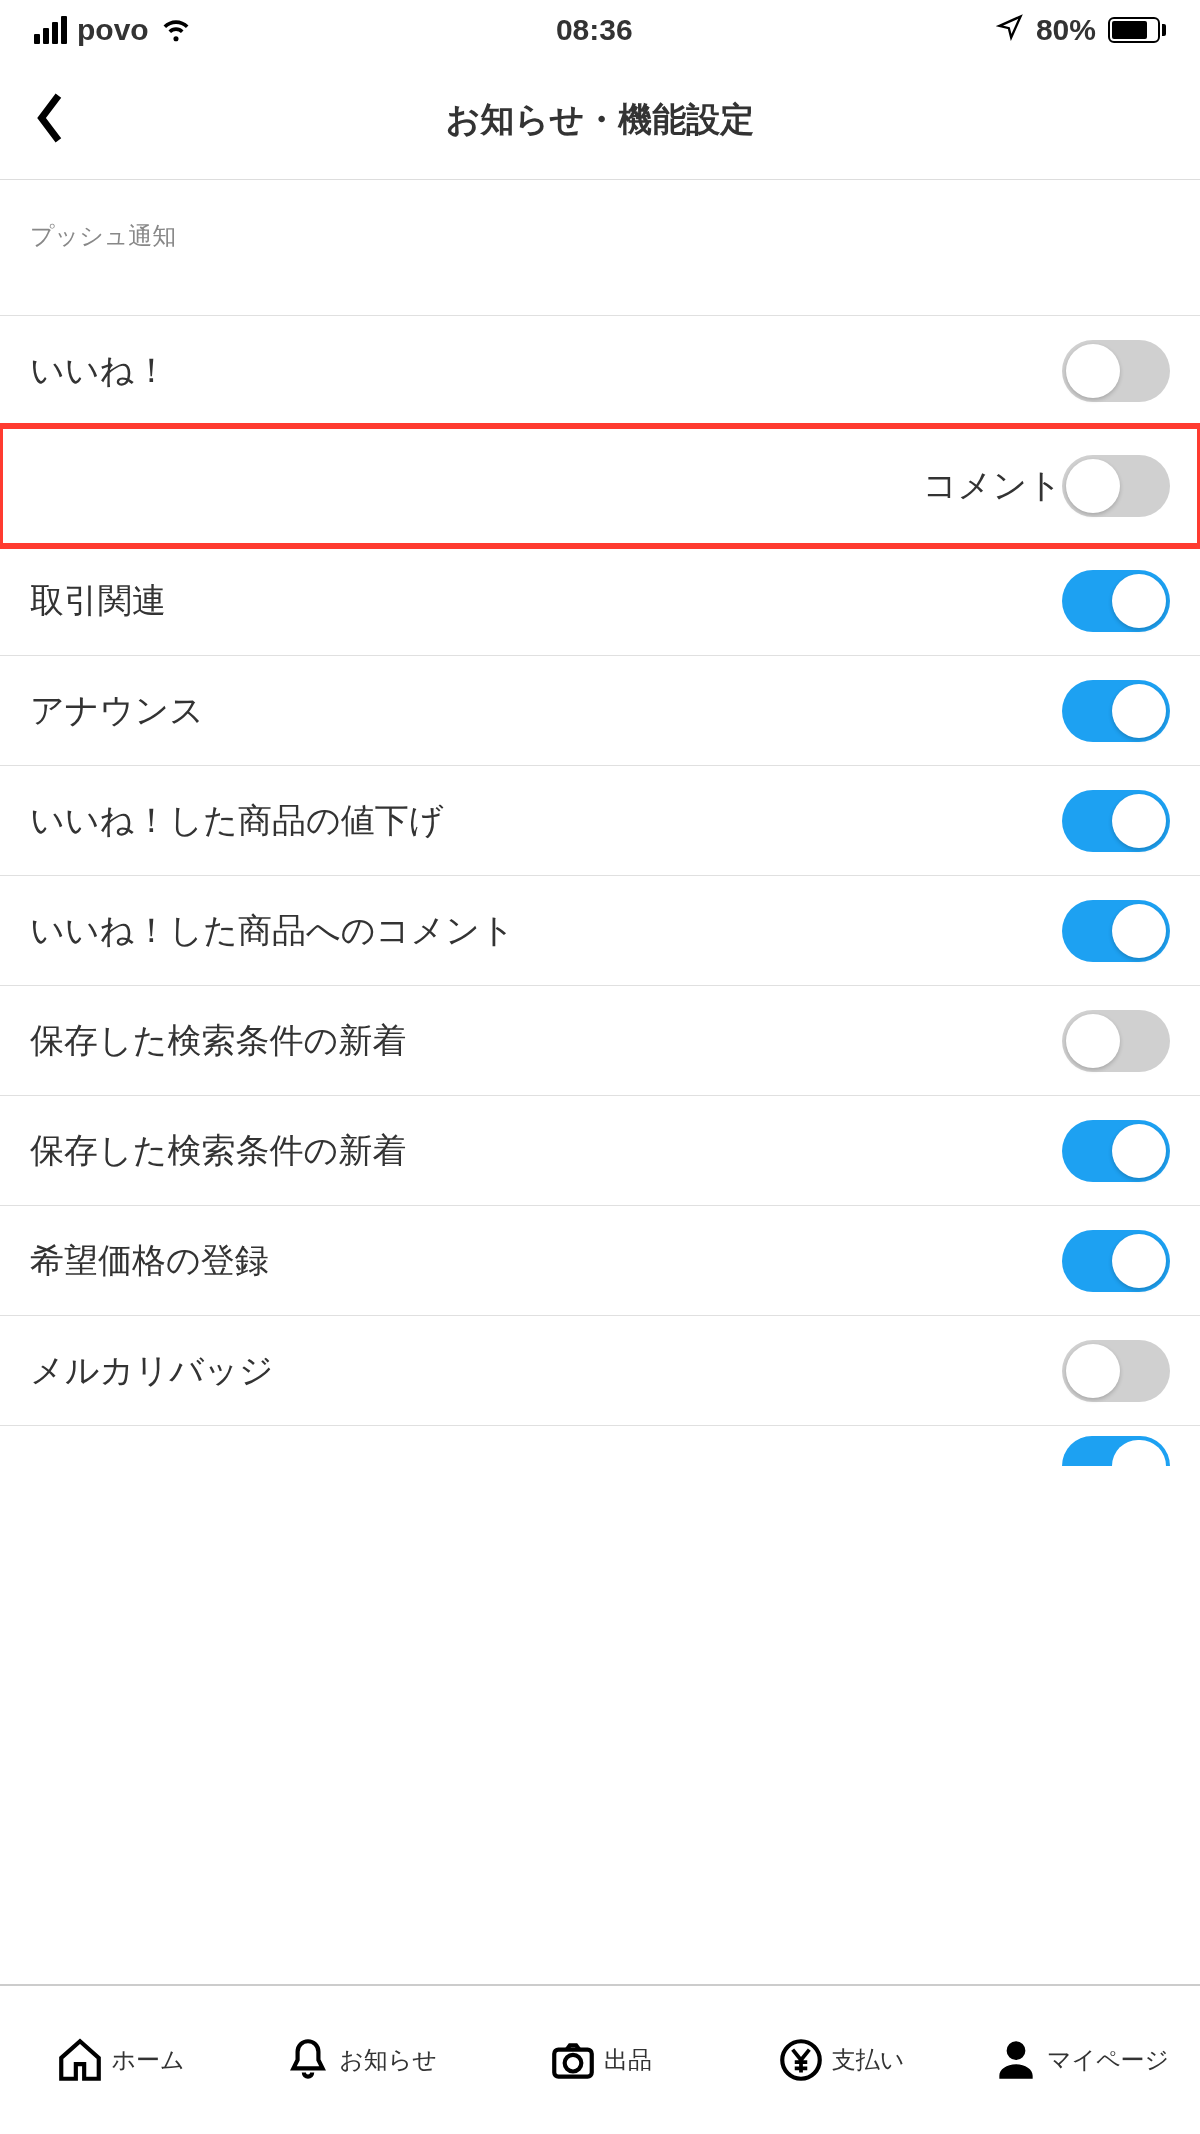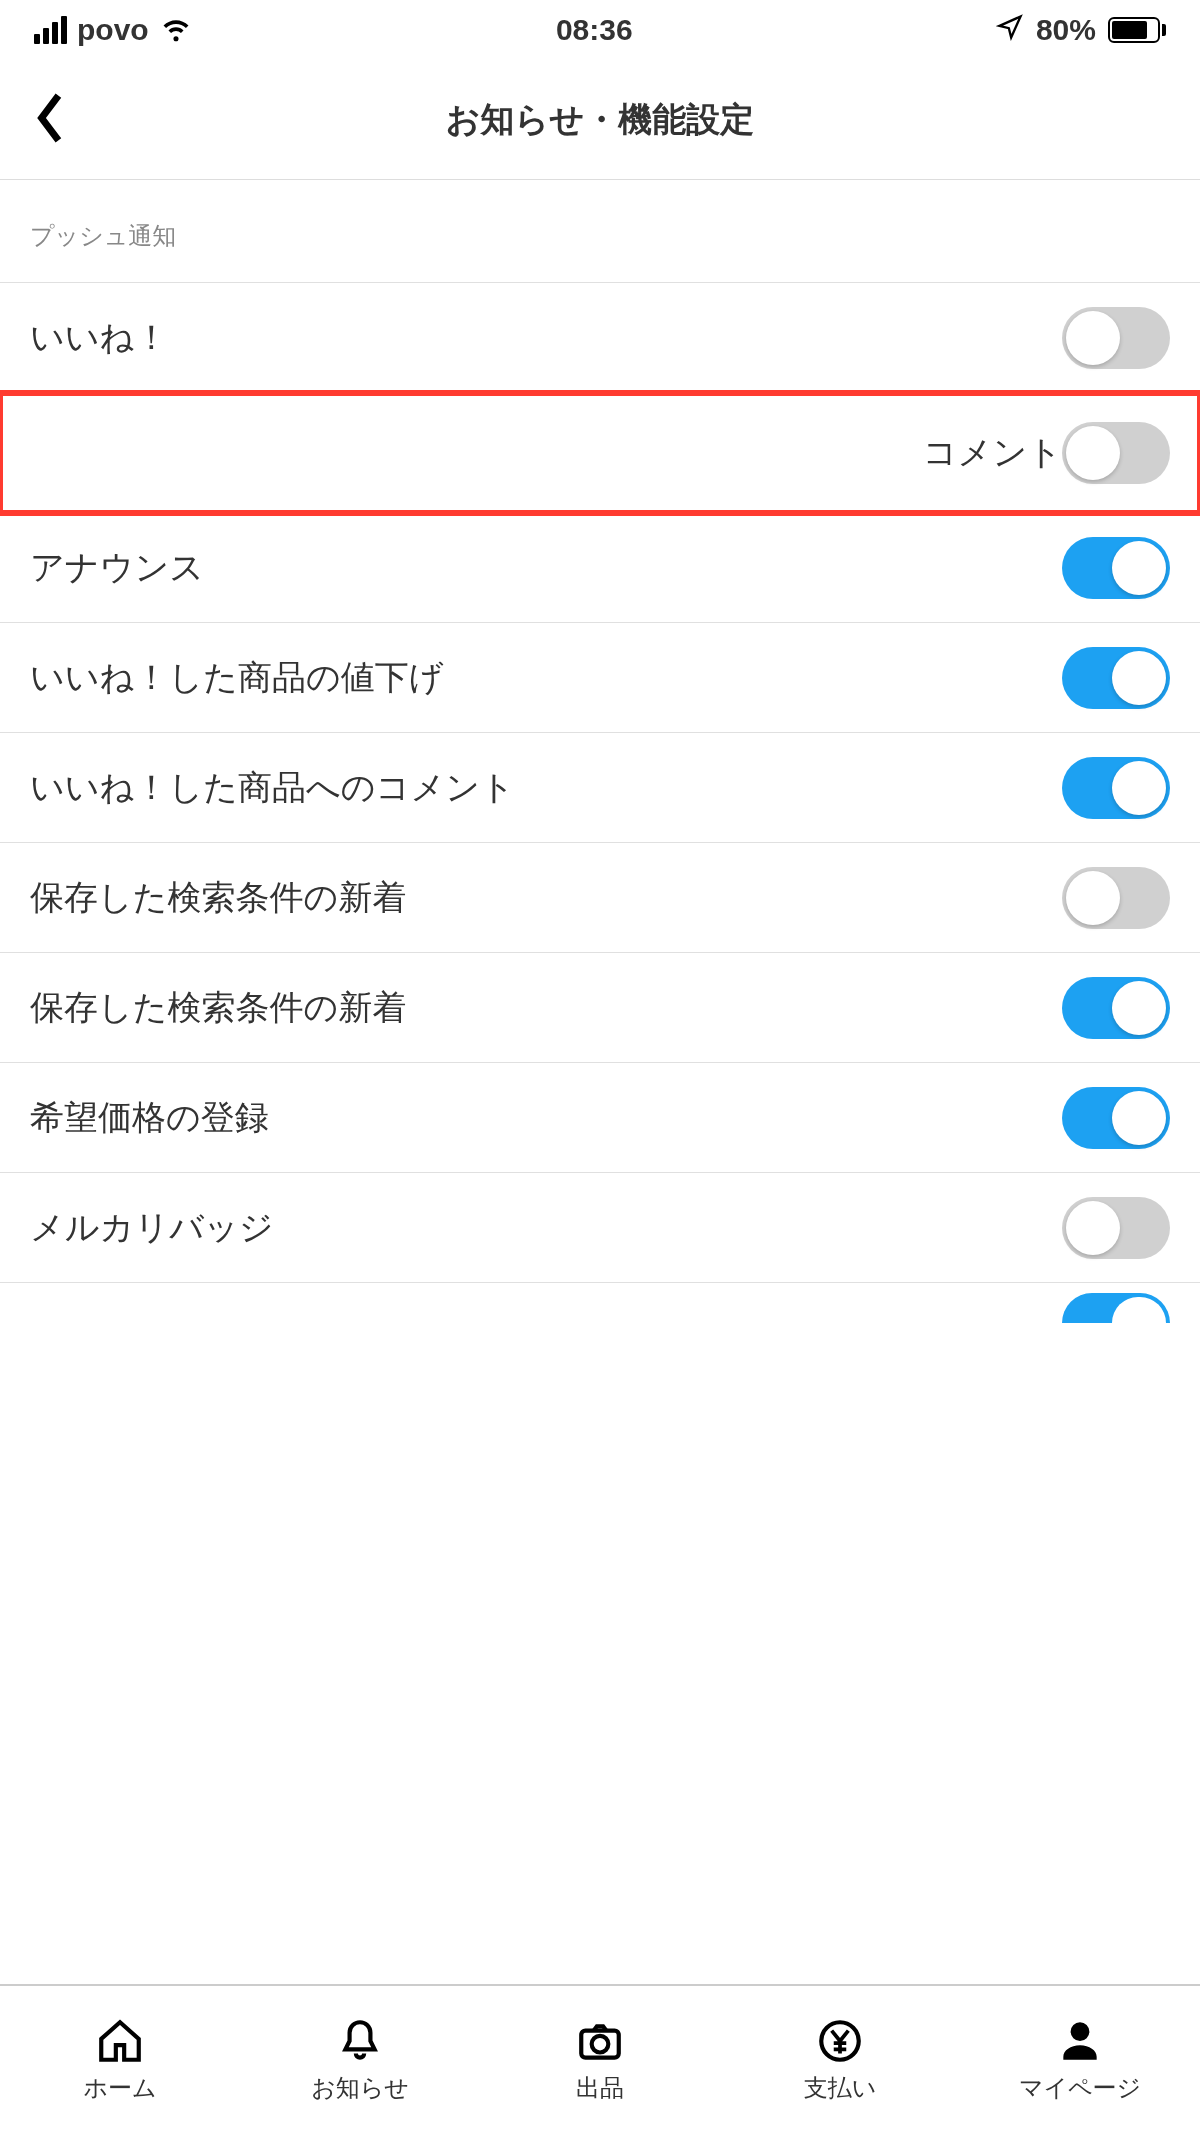--- a/index.html
+++ b/index.html
@@ -17,38 +17,38 @@
   .battery-fill { width: 80%; height: 100%; background: #000; border-radius: 2px; }
   .battery-tip { width: 4px; height: 12px; background: #000; border-radius: 0 2px 2px 0; margin-left: 2px; }
 
   .nav-header { height: 120px; display: flex; align-items: center; justify-content: center; position: relative; border-bottom: 1px solid #ddd; }
   .back-btn { position: absolute; left: 30px; top: 50%; transform: translateY(-50%); }
   .back-btn svg { width: 40px; height: 56px; stroke: #000; stroke-width: 5; fill: none; }
   .nav-title { font-size: 34px; font-weight: 700; }
 
   .section-header { padding: 40px 30px 30px; font-size: 24px; font-weight: 400; color: #888; }
 
-  .list { border-top: 1px solid #e0e0e0; }
+  .list { border-top: 1px solid #e0e0e0; margin-top: 33px; }
   .row { height: 110px; display: flex; align-items: center; justify-content: space-between; padding: 0 30px; border-bottom: 1px solid #e0e0e0; background:#fff; }
   .row.highlighted { outline: 6px solid #ff3b30; outline-offset: -3px; height: 120px; justify-content: flex-end; }
   .row-label { font-size: 34px; color: #333; }
 
   .toggle { width: 108px; height: 62px; border-radius: 62px; position: relative; }
   .toggle .knob { width: 54px; height: 54px; background: #fff; border-radius: 50%; position: absolute; top: 4px; box-shadow: 0 2px 4px rgba(0,0,0,0.2); }
   .toggle.off { background: #d0d0d0; }
   .toggle.off .knob { left: 4px; }
   .toggle.on { background: #1da1f2; }
   .toggle.on .knob { right: 4px; }
 
   .peek-toggle { height: 40px; display:flex; justify-content:flex-end; padding: 10px 30px 0; }
   .peek-toggle .toggle-peek { width: 108px; height: 30px; border-radius: 62px 62px 0 0; background:#1da1f2; position:relative; }
   .peek-toggle .toggle-peek::after { content:""; position:absolute; top:4px; right:4px; width:54px; height:26px; background:#fff; border-radius:54px 54px 0 0; }
 
   .tab-bar { position: absolute; bottom: 0; left: 0; right: 0; height: 150px; border-top: 2px solid #ccc; display: flex; background:#fff; }
-  .tab { flex: 1; display: flex; flex-direction: column; align-items: center; justify-content: center; gap: 6px; }
+  .tab { flex: 1; display: flex; flex-direction: row; align-items: center; justify-content: center; gap: 6px; }
   .tab svg { width: 50px; height: 50px; }
   .tab-label { font-size: 24px; color: #333; }
   .tab.active svg { fill: #000; }
 
   .content { position: relative; height: calc(2134px - 60px - 120px - 150px); overflow: hidden; }
 </style>
 </head>
 <body>
 
 <div class="status-bar">
@@ -101,20 +101,26 @@
           <div class="knob"></div>
         </div>
       </div>
       <div class="row highlighted">
         <div class="row-label">コメント</div>
         <div class="toggle off">
           <div class="knob"></div>
         </div>
       </div>
       <div class="row">
+        <div class="row-label">取引関連</div>
+        <div class="toggle on">
+          <div class="knob"></div>
+        </div>
+      </div>
+      <div class="row">
         <div class="row-label">アナウンス</div>
         <div class="toggle on">
           <div class="knob"></div>
         </div>
       </div>
       <div class="row">
         <div class="row-label">いいね！した商品の値下げ</div>
         <div class="toggle on">
           <div class="knob"></div>
         </div>

